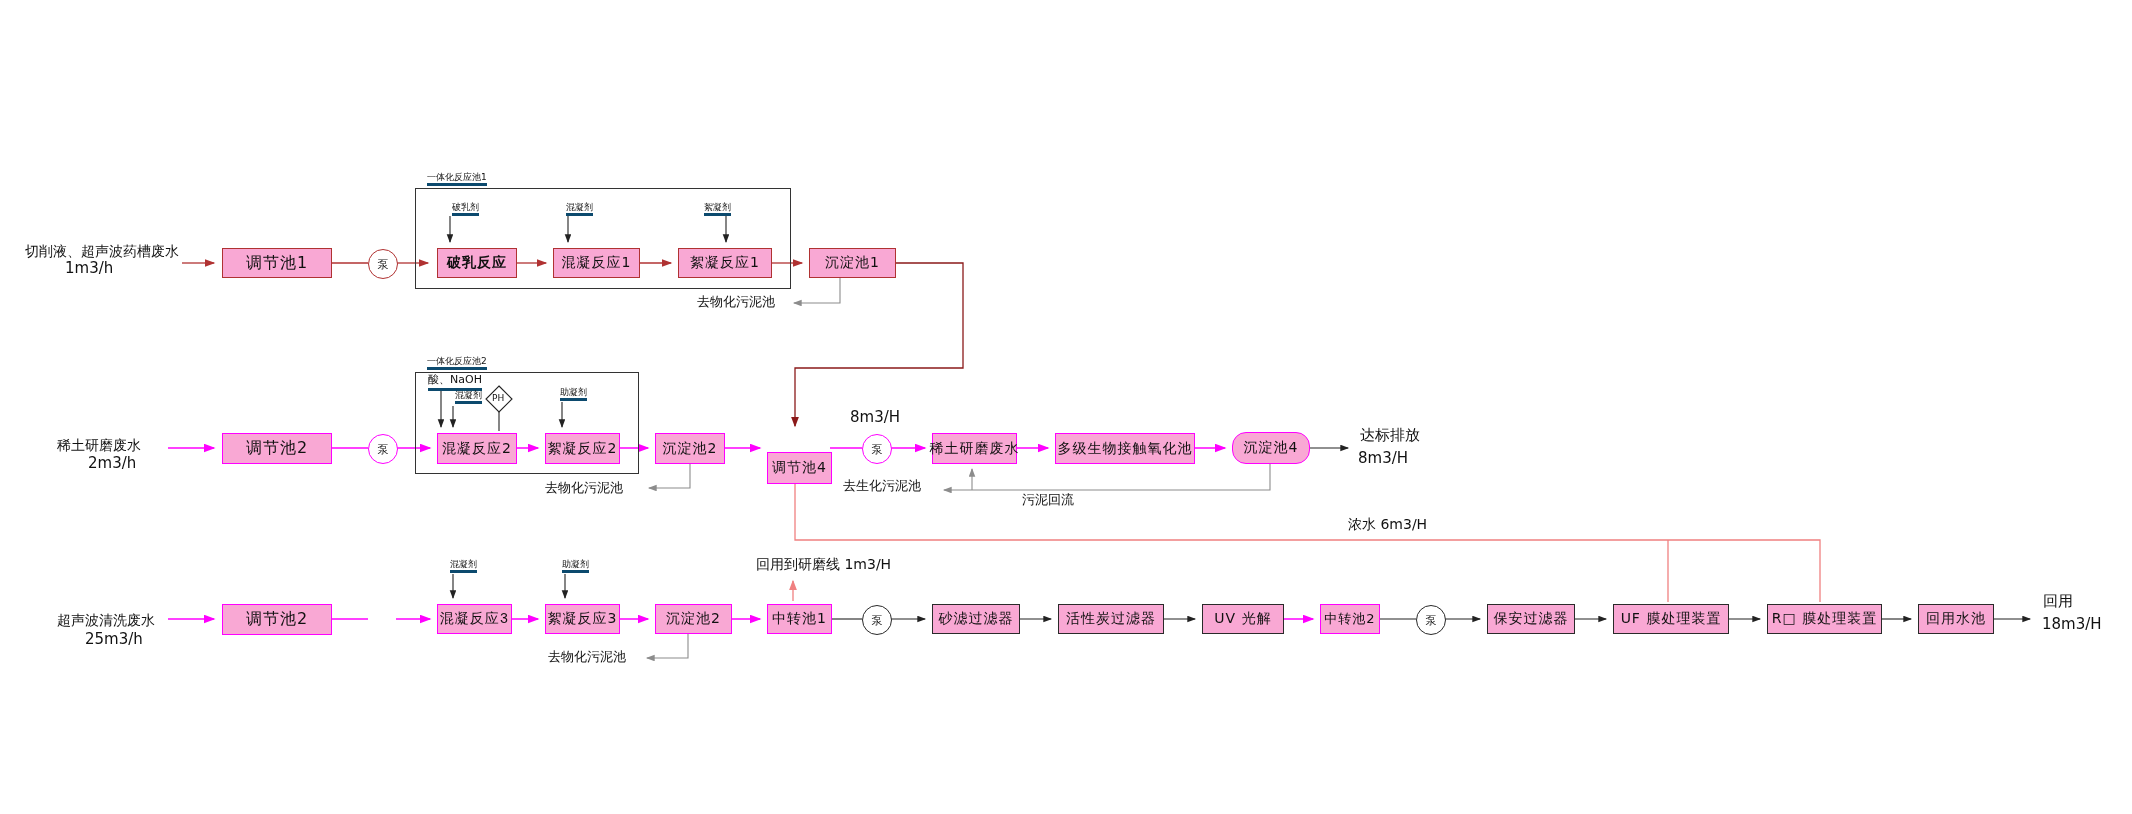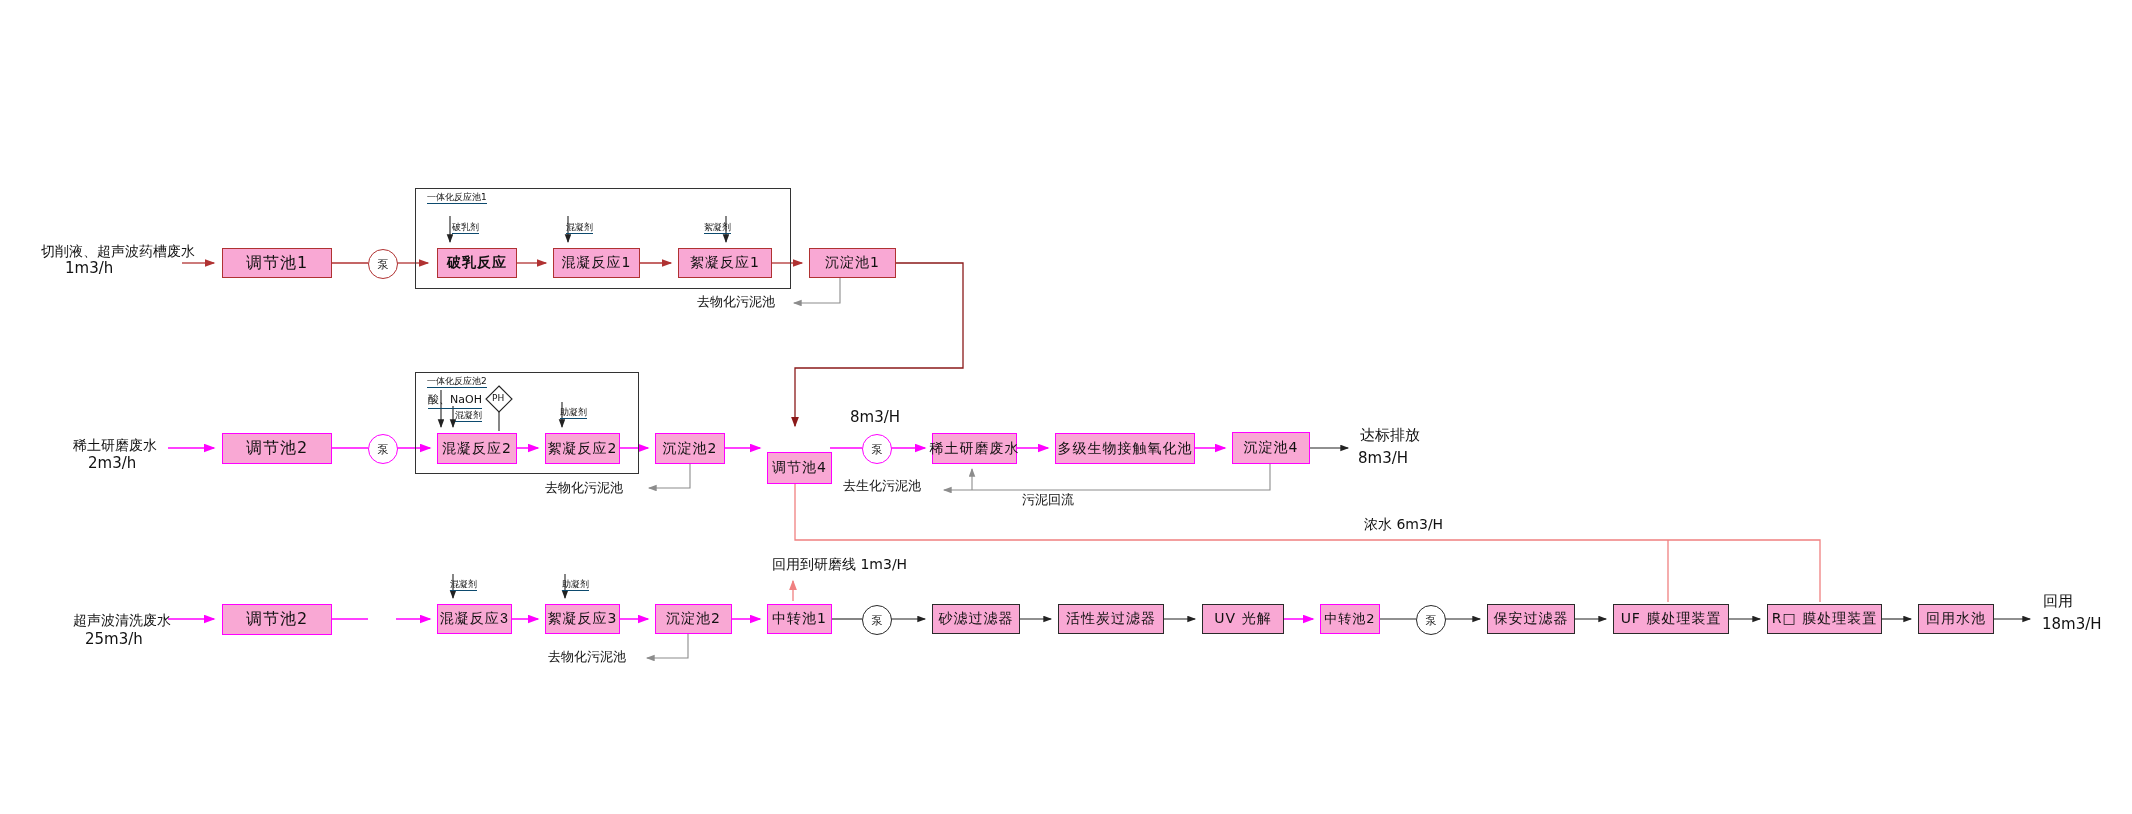--- a/index.html
+++ b/index.html
@@ -11,23 +11,23 @@
         background:#f9a8d4;font-size:14px;white-space:nowrap;z-index:2;letter-spacing:1px;}
   .b-red{border:1.4px solid #b03232;}
   .b-mag{border:1.6px solid #ff00ff;}
   .b-blk{border:1.2px solid #2a2a2a;}
   .pump{position:absolute;width:28px;height:28px;border-radius:50%;background:#fff;
         display:flex;align-items:center;justify-content:center;font-size:11px;z-index:2;}
   .p-red{border:1.4px solid #b03232;}
   .p-mag{border:1.6px solid #ff00ff;}
   .p-blk{border:1.2px solid #2a2a2a;}
   .lbl{position:absolute;white-space:nowrap;z-index:3;line-height:1.15;}
-  .u{border-bottom:1px solid #0c4a6e;padding-bottom:1px;margin-top:20px;}
+  .u{border-bottom:3px solid #0c4a6e;padding-bottom:1px;}
   .fs9{font-size:9px;}.fs11{font-size:11px;}.fs13{font-size:13px;}
-  .fs14{font-size:14px;margin-left:16px;}.fs15{font-size:15px;}.fs16{font-size:16px;}
+  .fs14{font-size:14px;}.fs15{font-size:15px;}.fs16{font-size:16px;}
 </style>
 </head>
 <body>
 
 <div class="canvas">
 
   <svg class="wires" width="2132" height="814" viewBox="0 0 2132 814">
     <defs>
       <marker id="mk-red" markerWidth="9" markerHeight="7" refX="7" refY="3" orient="auto">
           <path d="M0,0 L8,3 L0,6 z" fill="#b03232"></path>
@@ -137,21 +137,21 @@
   <div class="node b-red" style="left:678px;top:248px;width:92px;height:28px;">絮凝反应1</div>
   <div class="node b-red" style="left:809px;top:248px;width:85px;height:28px;">沉淀池1</div>
 
   <div class="node b-mag fs16" style="left:222px;top:433px;width:108px;height:29px;">调节池2</div>
   <div class="node b-mag" style="left:437px;top:433px;width:78px;height:29px;">混凝反应2</div>
   <div class="node b-mag" style="left:545px;top:433px;width:73px;height:29px;">絮凝反应2</div>
   <div class="node b-mag" style="left:655px;top:433px;width:68px;height:29px;">沉淀池2</div>
   <div class="node b-mag" style="left:767px;top:452px;width:63px;height:30px;">调节池4</div>
   <div class="node b-mag" style="left:932px;top:433px;width:83px;height:29px;">稀土研磨废水</div>
   <div class="node b-mag" style="left:1055px;top:433px;width:138px;height:29px;">多级生物接触氧化池</div>
-  <div class="node b-mag" style="left:1232px;top:432px;width:76px;height:30px;">沉淀池4</div>
+  <div class="node b-mag" style="left:1232px;top:432px;width:76px;height:30px;border-radius:14px;">沉淀池4</div>
 
   <div class="node b-mag fs16" style="left:222px;top:604px;width:108px;height:29px;">调节池2</div>
   <div class="node b-mag" style="left:437px;top:604px;width:73px;height:28px;font-family:Liberation Mono, monospace;">混凝反应3</div>
   <div class="node b-mag" style="left:545px;top:604px;width:73px;height:28px;">絮凝反应3</div>
   <div class="node b-mag" style="left:655px;top:604px;width:75px;height:28px;">沉淀池2</div>
   <div class="node b-mag" style="left:767px;top:604px;width:63px;height:28px;">中转池1</div>
   <div class="node b-blk" style="left:932px;top:604px;width:86px;height:28px;">砂滤过滤器</div>
   <div class="node b-blk" style="left:1058px;top:604px;width:104px;height:28px;">活性炭过滤器</div>
   <div class="node b-blk" style="left:1202px;top:604px;width:80px;height:28px;">UV 光解</div>
   <div class="node b-mag fs13" style="left:1320px;top:604px;width:58px;height:28px;">中转池2</div>

